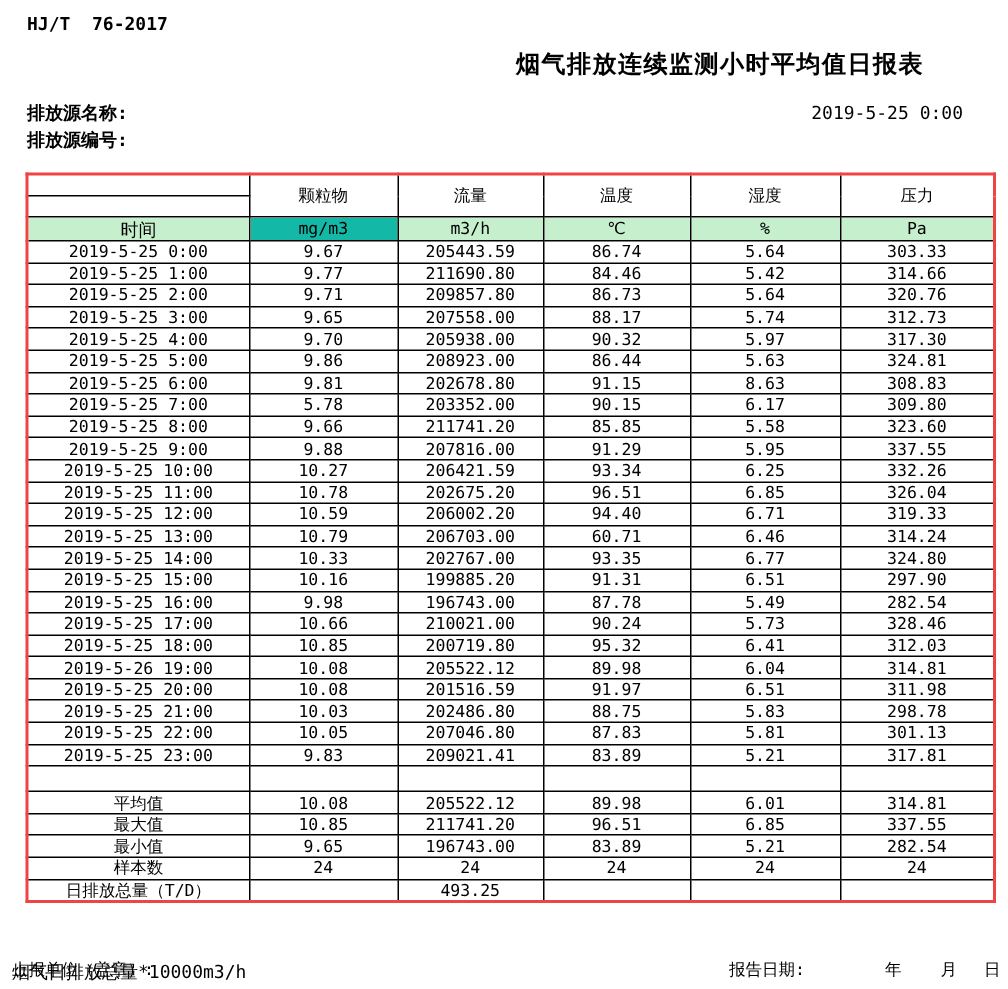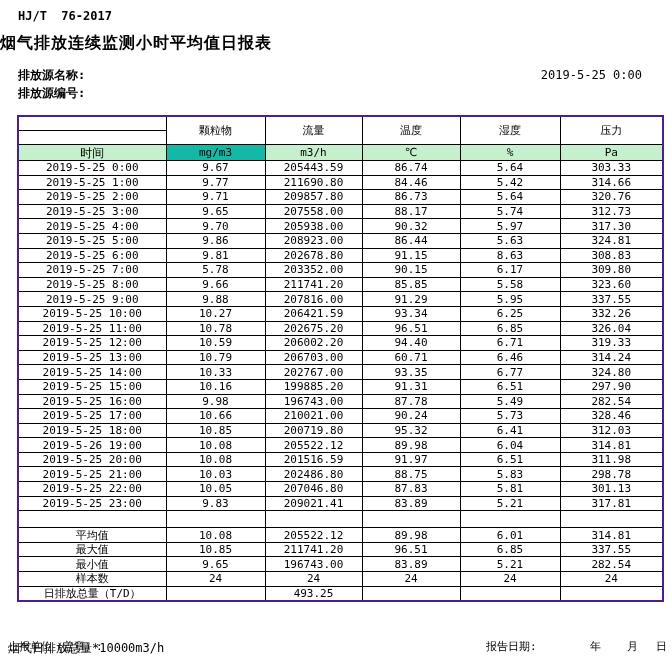--- a/index.html
+++ b/index.html
@@ -3,29 +3,29 @@
 <meta charset="utf-8">
 <style>
   html,body { margin:0; padding:0; }
   body {
     width:672px; height:659px; background:#ffffff; position:relative;
     font-family:"DejaVu Sans Mono","DejaVu Sans",monospace; color:#000;
     overflow:hidden;
   }
   .abs { position:absolute; white-space:pre; }
   .std-no { left:18px; top:9px; font-size:12px; font-weight:bold; }
-  .title { left:0; top:33px; width:616px; text-align:left; font-size:16px; font-weight:bold; letter-spacing:1px; }
+  .title { left:0; top:33px; width:616px; text-align:right; font-size:16px; font-weight:bold; letter-spacing:1px; }
   .src-name { left:18px; top:67px; font-size:12px; font-weight:bold; }
   .src-code { left:18px; top:85px; font-size:12px; font-weight:bold; }
   .dt { top:68px; right:30px; font-size:12px; }
 
   table.report {
     position:absolute; left:17px; top:115px; width:645px;
     border-collapse:collapse; table-layout:fixed;
-    border:2px solid #4c1d95;
+    border:2px solid #ef4444;
   }
   table.report td {
     border:1px solid #000; text-align:center; vertical-align:middle;
     padding:0; font-size:11px; line-height:1; overflow:hidden; white-space:nowrap;
   }
   tr.hr1 td, tr.hr2 td { height:13px; }
   td.pollutant { font-size:12px; }
   tr.unit-row td { height:15px; font-size:11px; }
   tr.unit-row td.time-hd { font-size:12px; }
   tr.data-row td { height:13.6px; }

